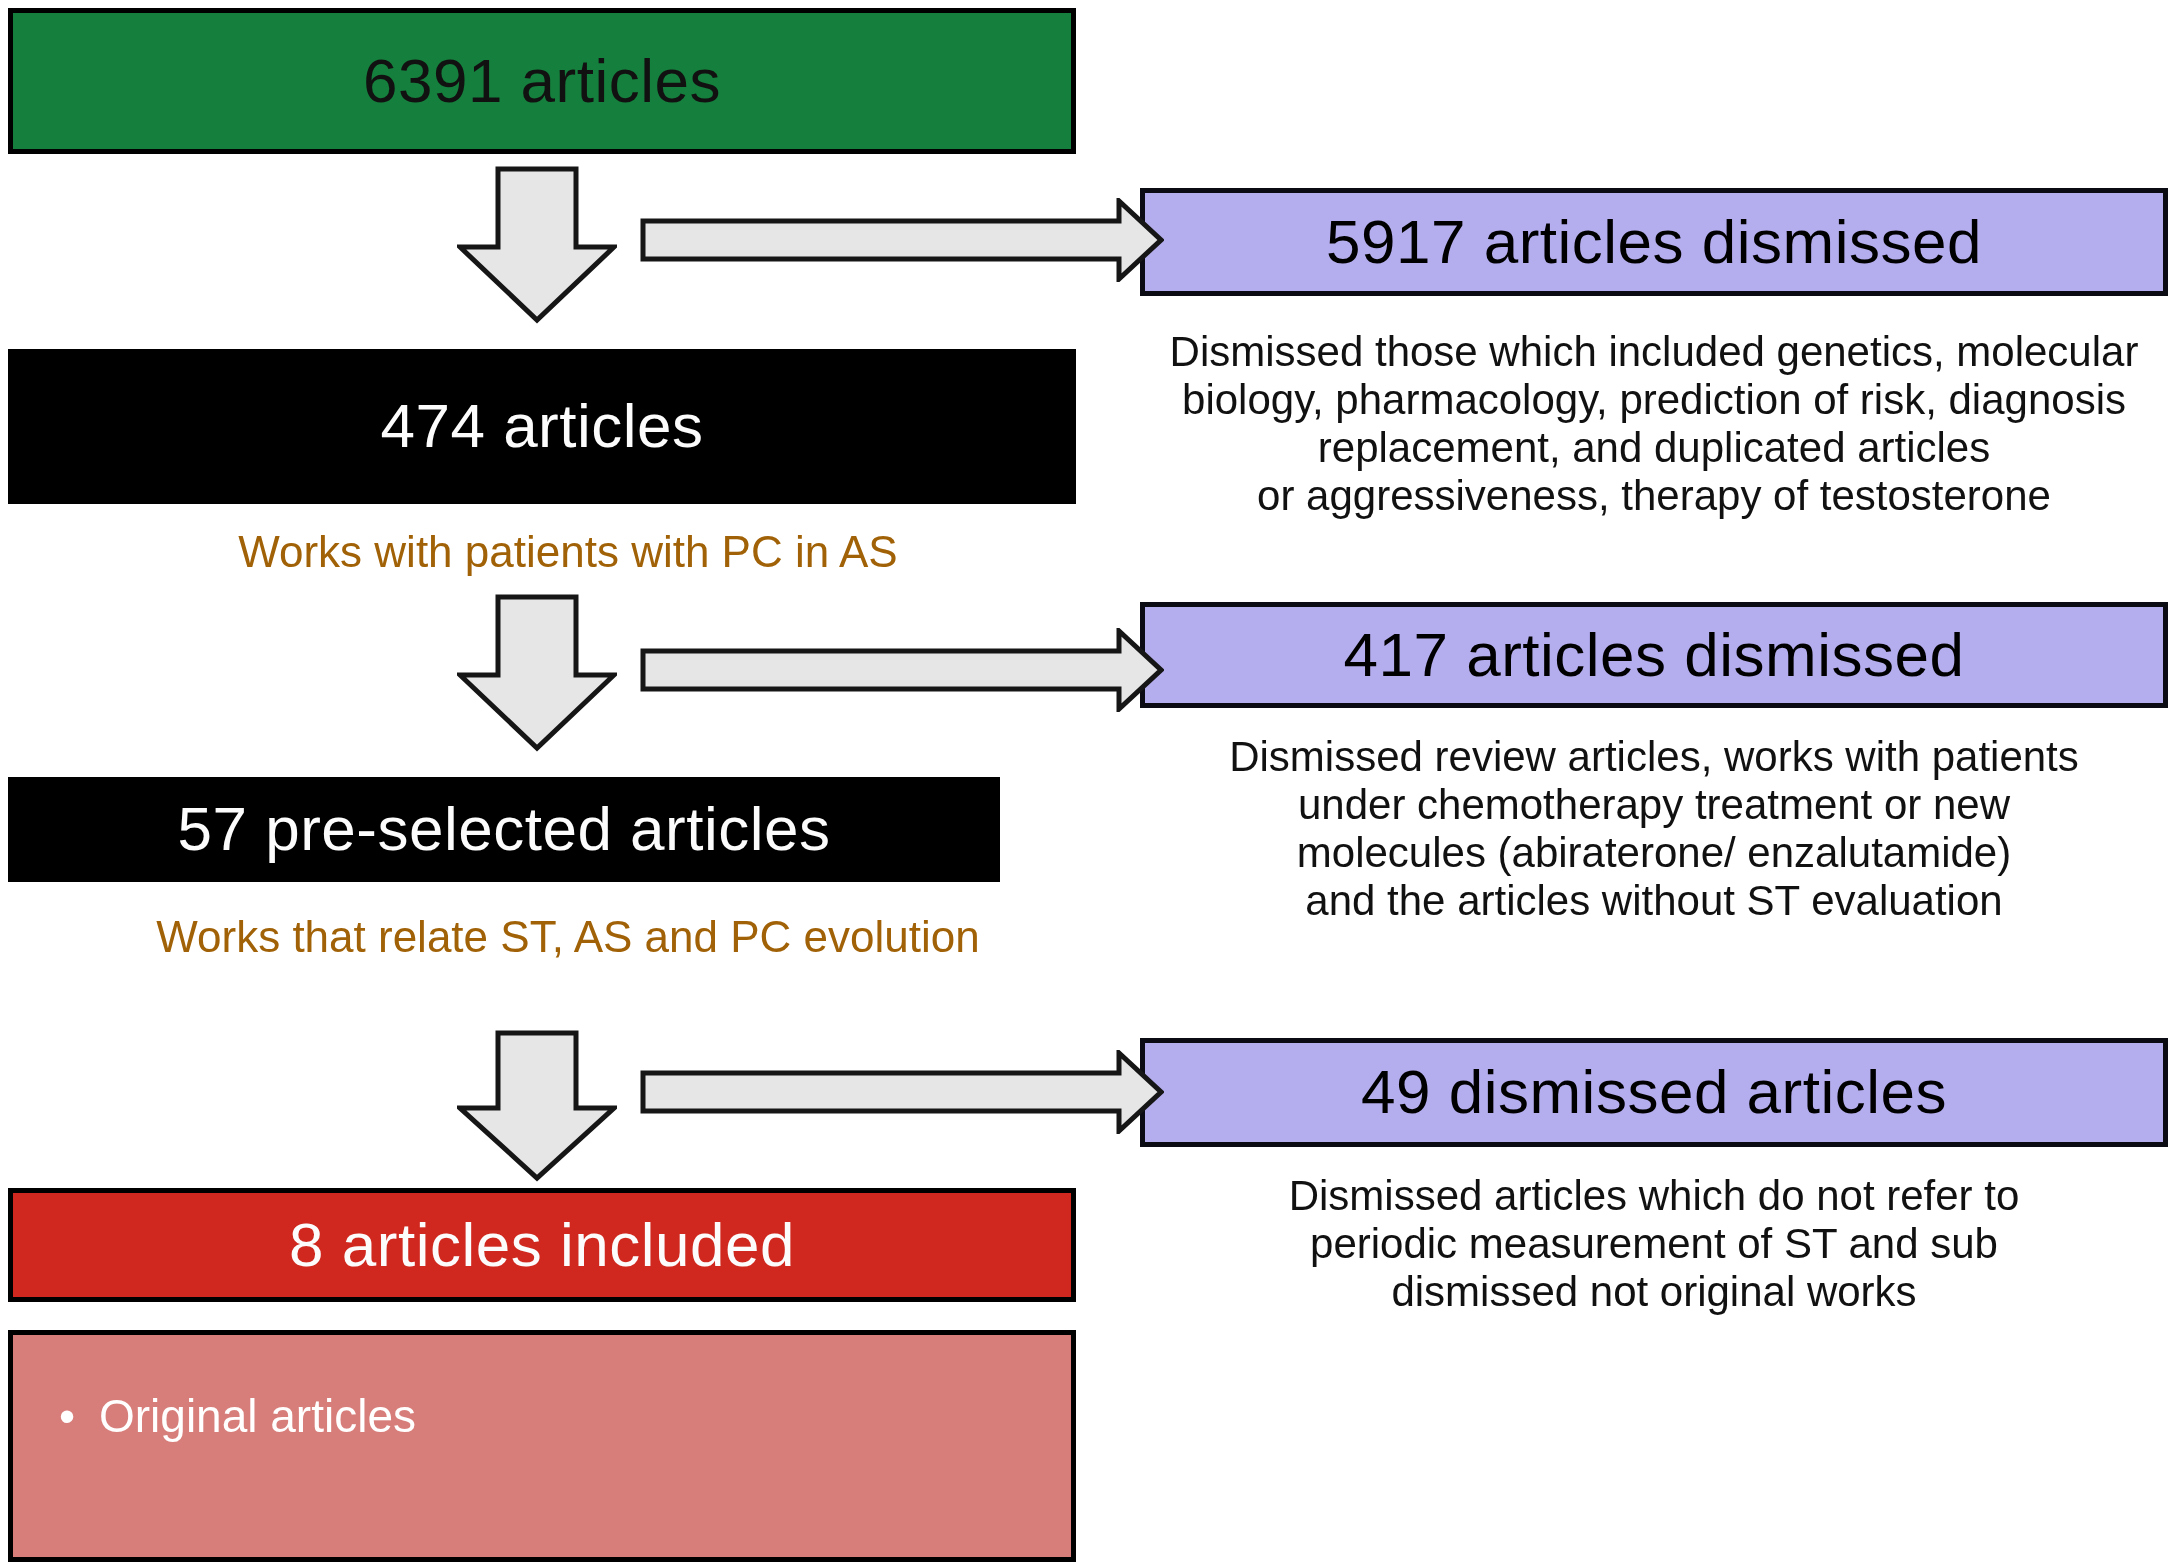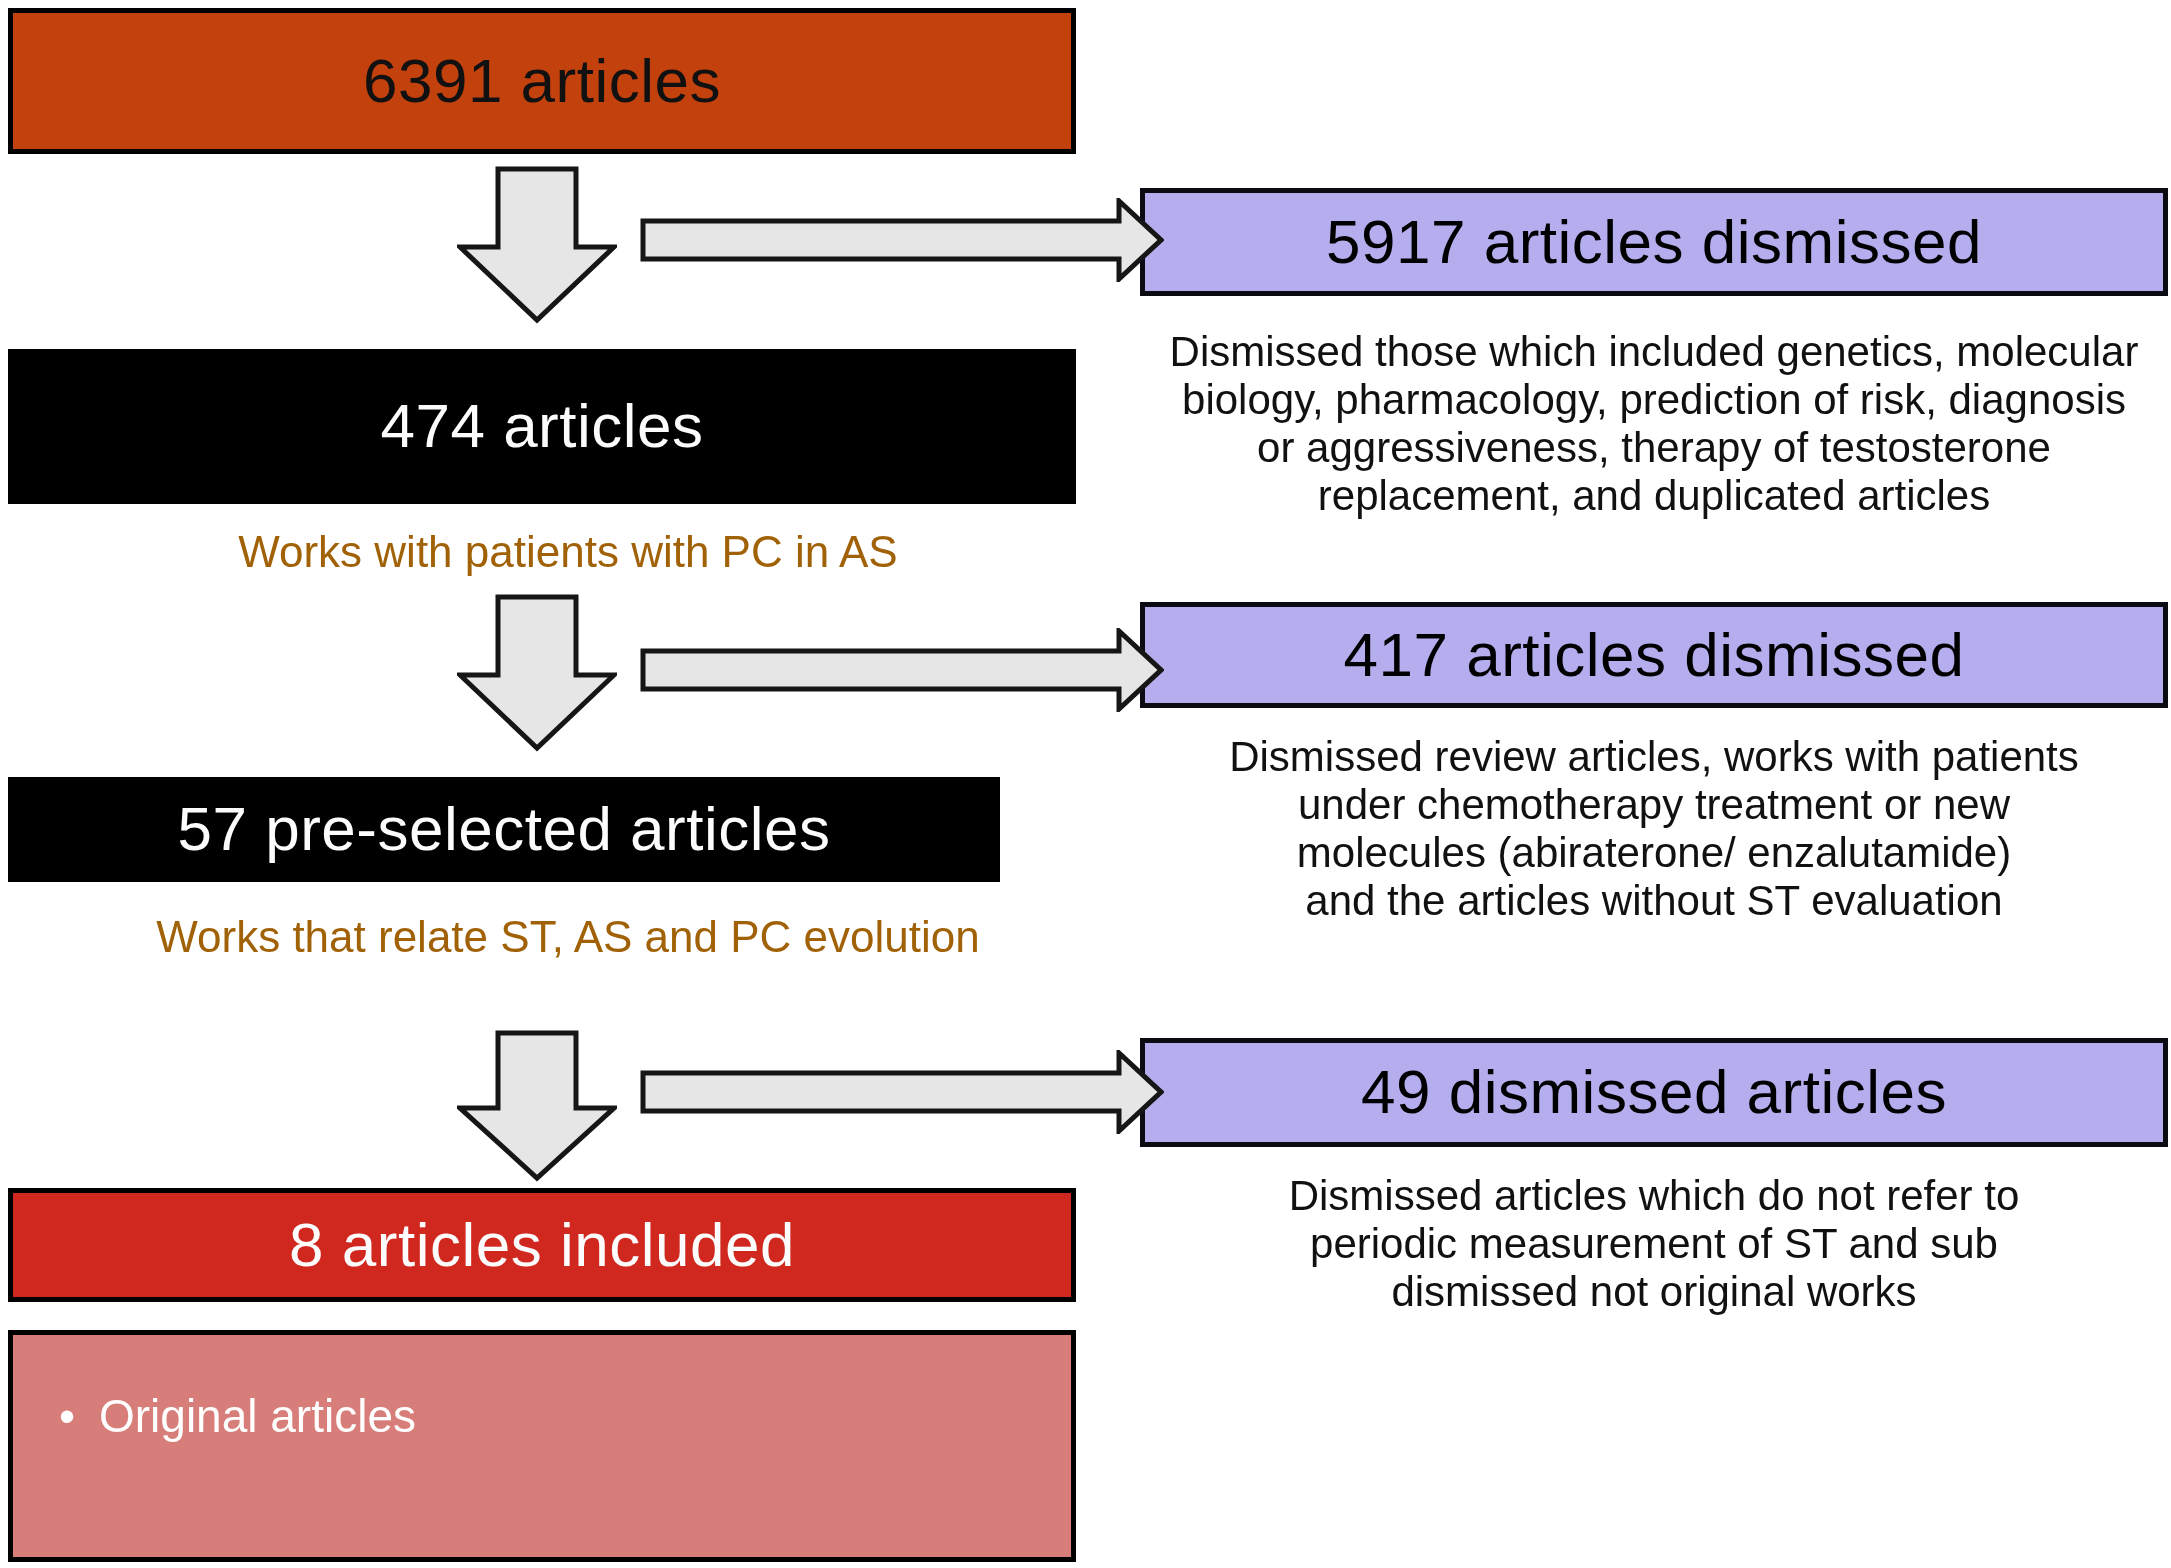--- a/index.html
+++ b/index.html
@@ -22,21 +22,21 @@
     display: flex;
     align-items: center;
     justify-content: center;
     text-align: center;
   }
   .box .headline {
     font-size: 62px;
     line-height: 1.1;
     letter-spacing: 0.5px;
   }
-  .gray-box   { background: #c2410c; color: #111111; }
+  .gray-box   { background: #15803d; color: #111111; }
   .purple-box { background: #000000; color: #fcfcfc; }
   .lilac-box  { background: #b4adee; color: #000000; border-color: #0b0b14; }
   .red-box    { background: #d0281e; color: #fcfcfc; }
   .salmon-box { background: #d87e7a; color: #ffffff; justify-content: flex-start; align-items: flex-start; }
 
   .caption {
     position: absolute;
     left: 8px;
     width: 1120px;
     text-align: center;
@@ -107,22 +107,22 @@
     </div>
   </div>
 
   <div class="box lilac-box" style="left:1140px; top:188px; width:1028px; height:108px;">
     <span class="headline">5917 articles dismissed</span>
   </div>
 
   <div class="note" style="top:328px;">
     <div>Dismissed those which included genetics, molecular</div>
     <div>biology, pharmacology, prediction of risk, diagnosis</div>
+    <div>replacement, and duplicated articles</div>
     <div>or aggressiveness, therapy of testosterone</div>
-    <div>replacement, and duplicated articles</div>
   </div>
 
   <div class="box lilac-box" style="left:1140px; top:602px; width:1028px; height:106px;">
     <span class="headline">417 articles dismissed</span>
   </div>
 
   <div class="note" style="top:733px;">
     <div>Dismissed review articles, works with patients</div>
     <div>under chemotherapy treatment or new</div>
     <div>molecules (abiraterone/ enzalutamide)</div>

